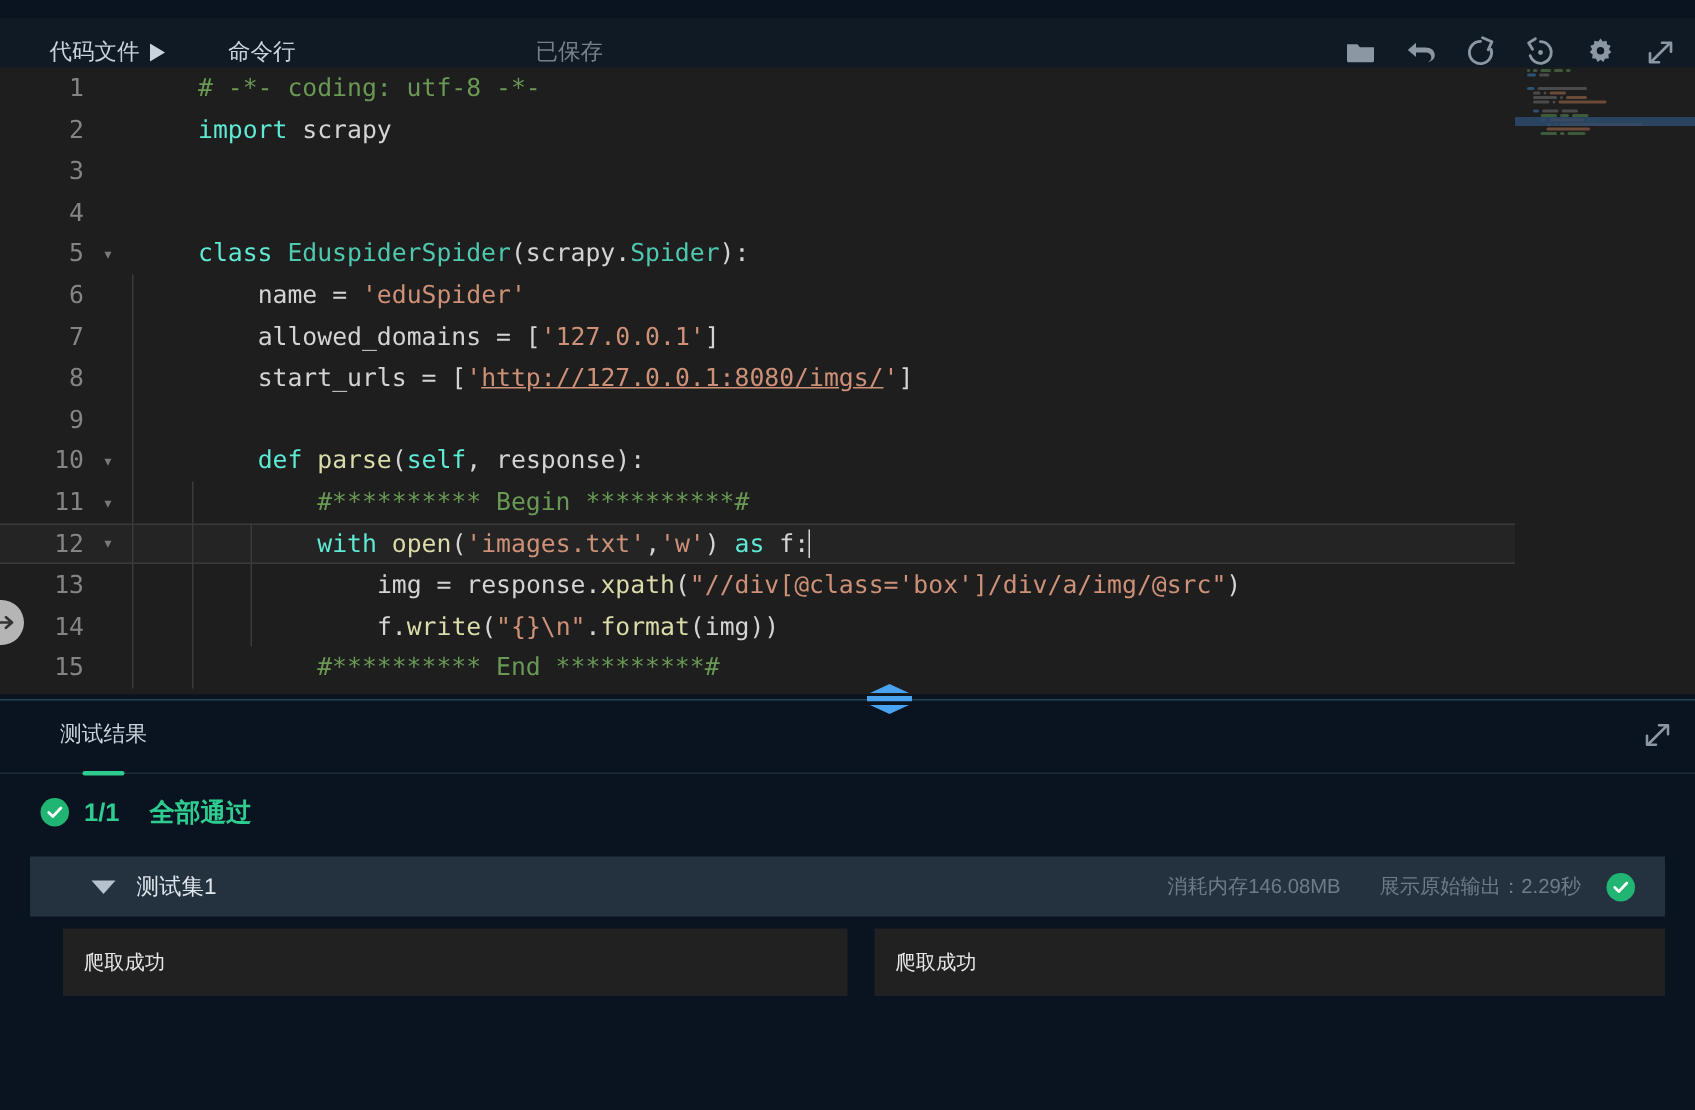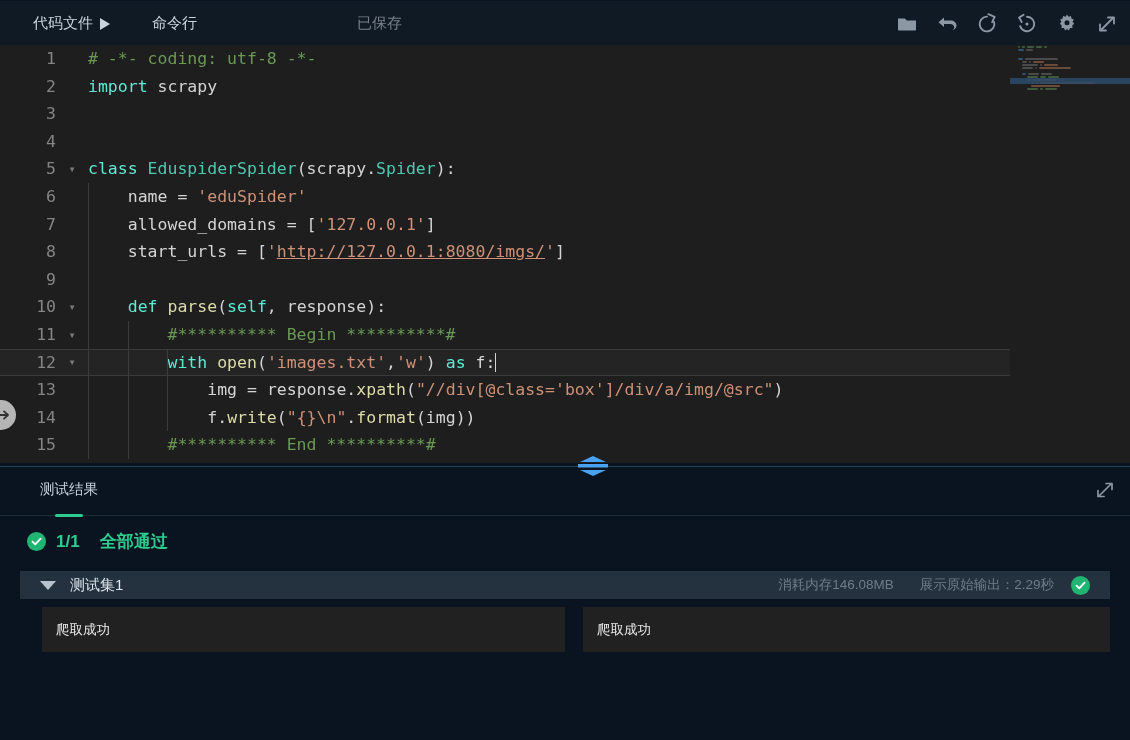--- a/index.html
+++ b/index.html
@@ -6,21 +6,21 @@
   html, body {
     width: 1130px; height: 740px;
     background: #060d16;
     font-family: "Liberation Sans", sans-serif;
     overflow: hidden;
   }
   #app { position: relative; width: 1130px; height: 740px; background: #0a1420; }
 
   
   .header {
-    position: absolute; top: 1px; left: 0;
+    position: absolute; top: 12px; left: 0;
     width: 1130px; height: 45px;
     background: #101a24;
     display: flex; align-items: center;
   }
   .hdr-item {
     color: #c9d3dc; font-size: 15px;
     display: flex; align-items: center; gap: 7px;
     white-space: nowrap;
   }
   .hdr-codefile { position: absolute; left: 33px; }
@@ -66,21 +66,21 @@
     height: 1px; background: #3a3a3a;
   }
   .lnum {
     width: 62px; text-align: right; padding-right: 6px;
     color: #858585; flex: 0 0 62px;
   }
   .fold {
     width: 20px; flex: 0 0 20px; text-align: center;
     color: #7a7a7a; font-size: 12px; line-height: 1;
   }
-  .ltext { padding-left: 6px; color: #d4d4d4; }
+  .ltext { padding-left: 6px; color: #d4d4d4; margin-left: 44px; }
 
   
   .guide { position: absolute; top: 0; width: 1px; height: 27.6px; background: #3b3b3b; }
 
   
   .t-com { color: #6a9955; }
   .t-kw  { color: #5eead4; }
   .t-fn  { color: #dcdcaa; }
   .t-str { color: #ce9178; }
   .t-cls { color: #4ec9b0; }
@@ -154,22 +154,22 @@
   .chk {
     width: 19px; height: 19px; border-radius: 50%;
     background: #21b573; display: inline-flex;
     align-items: center; justify-content: center;
   }
   .sum-count { color: #2ecc8f; font-size: 17px; font-weight: bold; }
   .sum-text  { color: #2ecc8f; font-size: 17px; font-weight: bold; margin-left: 10px; }
 
   .testset {
     position: relative; margin: 6px 20px 0 20px;
-    height: 28px; background: #243240;
-    display: flex; align-items: center; padding-left: 20px;
+    height: 40px; background: #243240;
+    display: flex; align-items: center; padding-left: 41px;
   }
   .caret-d {
     width: 0; height: 0;
     border-left: 8px solid transparent; border-right: 8px solid transparent;
     border-top: 9px solid #b8c2cc; margin-right: 14px;
   }
   .ts-name { color: #dfe6ec; font-size: 15px; }
   .ts-meta {
     position: absolute; right: 56px; display: flex; align-items: center; gap: 26px;
     color: #6e7c89; font-size: 13.5px; white-space: nowrap;

